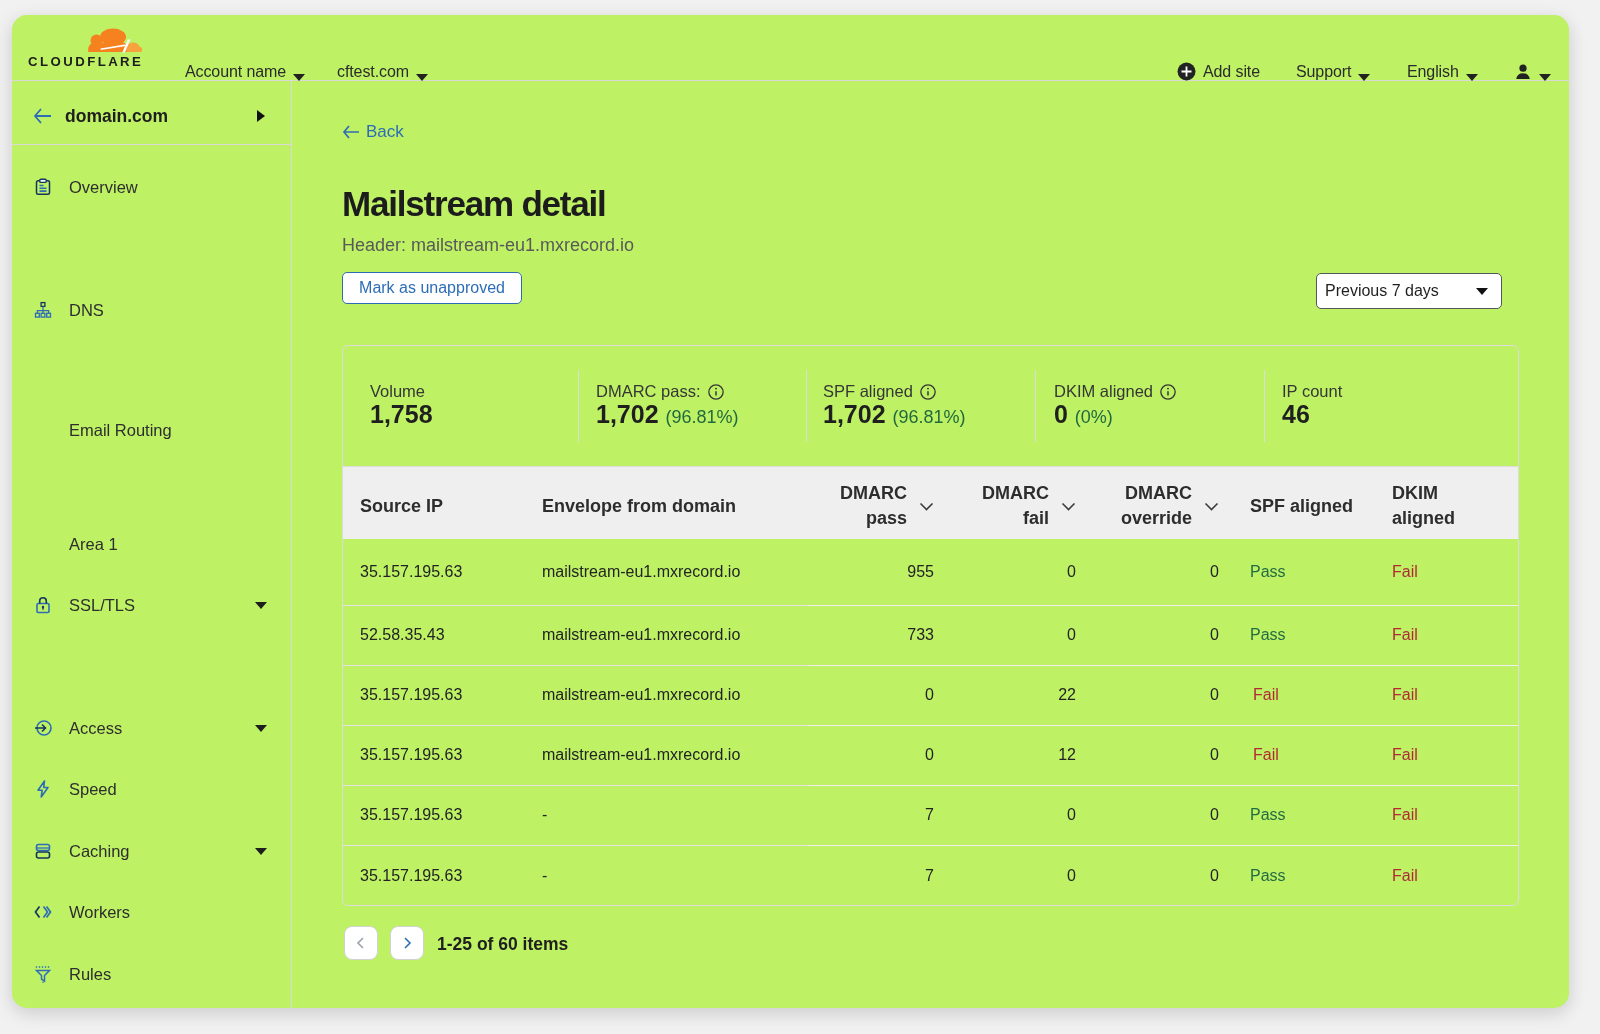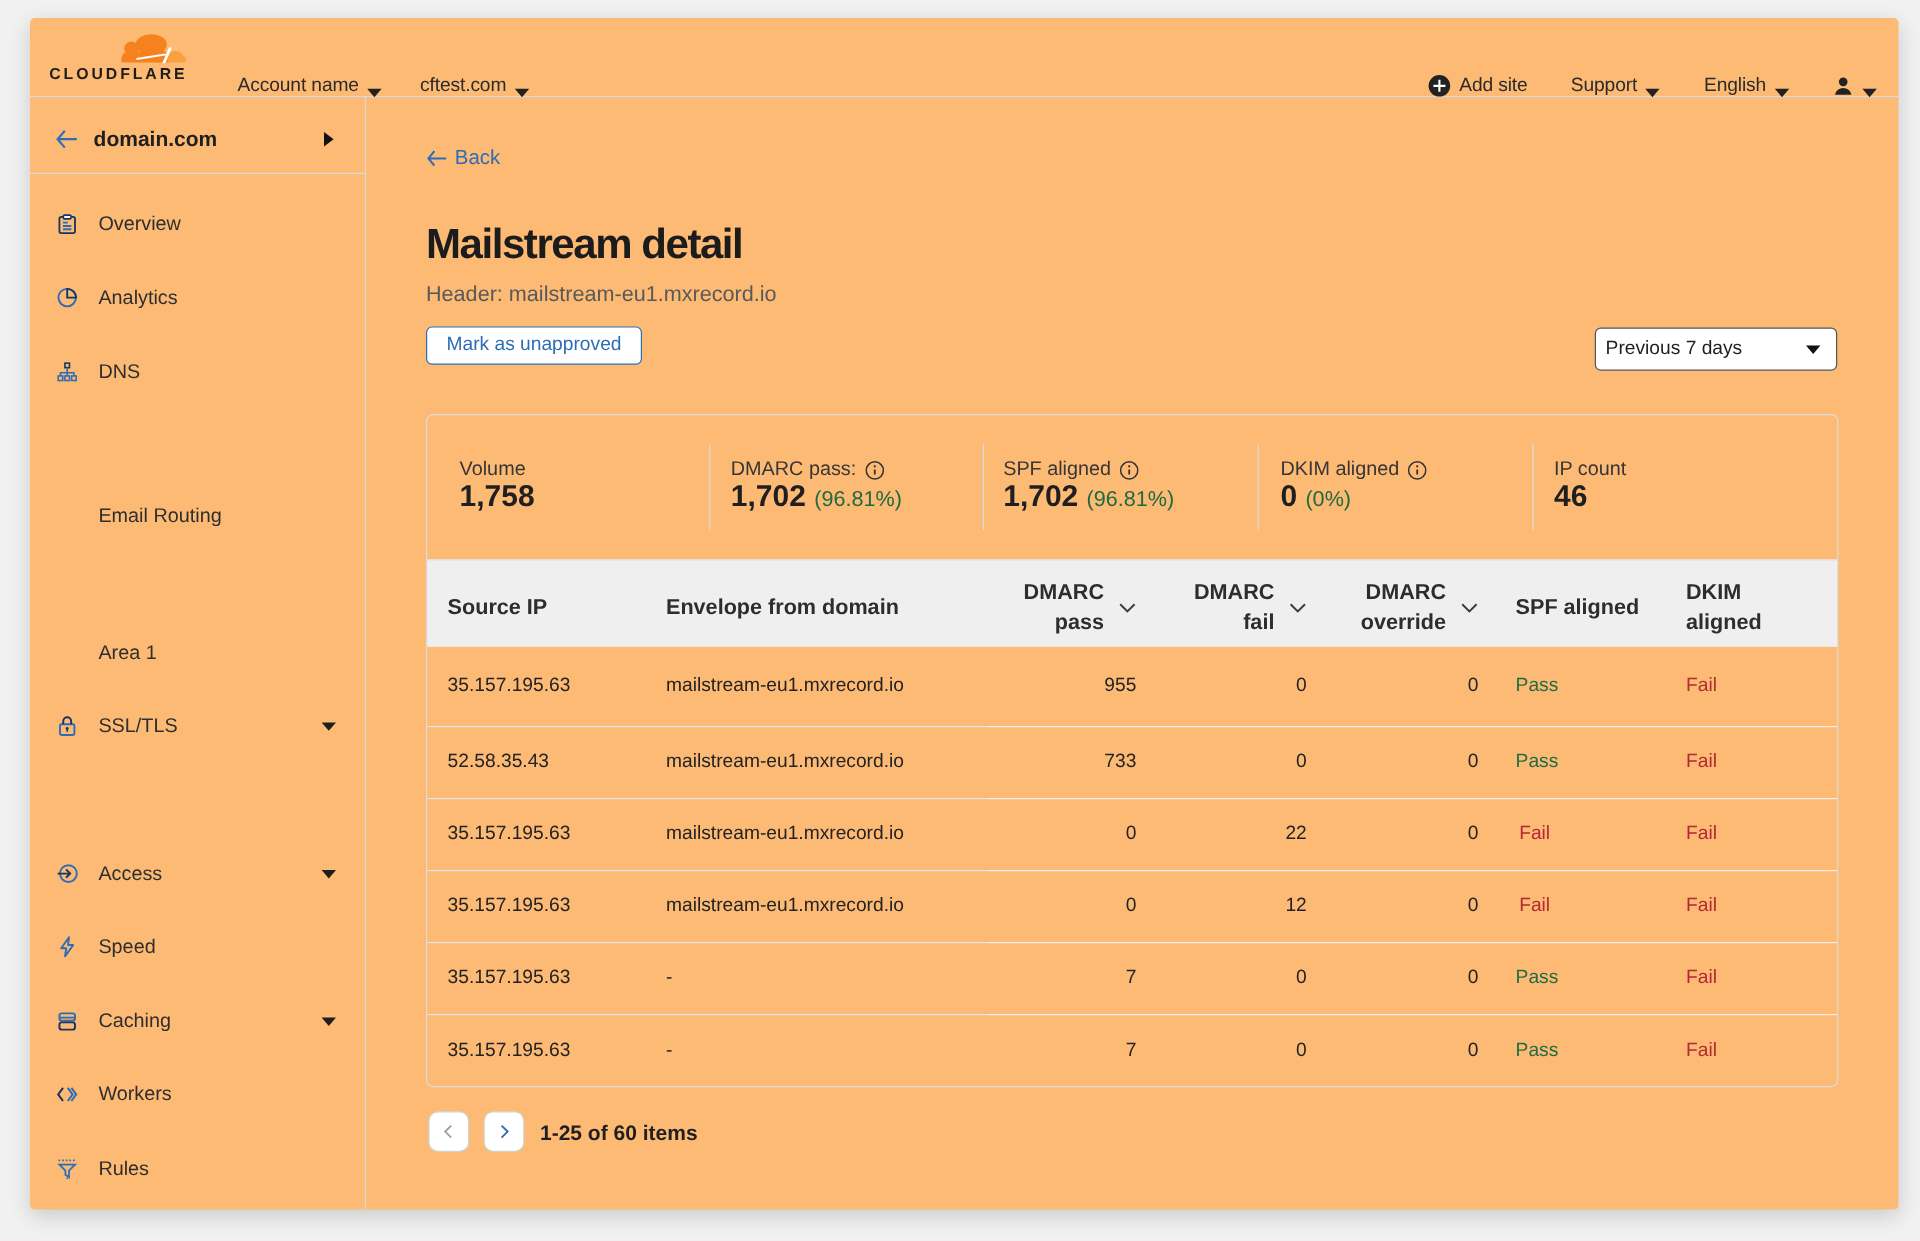--- a/index.html
+++ b/index.html
@@ -1,37 +1,37 @@
 <!DOCTYPE html>
 <html><head>
 <meta charset="utf-8">
 <style>
 * { margin:0; padding:0; box-sizing:border-box; }
 html,body { width:1600px; height:1034px; font-family:"Liberation Sans", sans-serif; background:#f1f1f2; overflow:hidden; }
-.app { position:absolute; left:25px; top:15px; width:1557px; height:993px; background:#fdba74; border-radius:4px; box-shadow:0 5px 18px rgba(0,0,0,.16); }
+.app { position:absolute; left:12px; top:15px; width:1557px; height:993px; background:#bef264; border-radius:15px; box-shadow:0 5px 18px rgba(0,0,0,.16); }
 .abs { position:absolute; }
 
 .topnav { position:absolute; left:0; top:0; width:100%; height:66px; border-bottom:1px solid #d9d9d9; }
 .navitem { position:absolute; top:5px; height:61px; display:flex; align-items:flex-end; gap:7px; font-size:16px; letter-spacing:-0.1px; color:#2b2b2b; }
 .caret { width:0; height:0; border-left:6px solid transparent; border-right:6px solid transparent; border-top:7px solid #222; display:inline-block; }
 
 .sidebar { position:absolute; left:0; top:66px; width:280px; height:927px; border-right:1px solid #d9d9d9; }
 .siterow { position:absolute; left:0; top:0; width:279px; height:64px; border-bottom:1px solid #d9d9d9; }
 .sideitem { position:absolute; left:0; width:279px; height:40px; display:flex; align-items:center; font-size:16.5px; color:#2e2e2e; }
 .sideitem .ic { position:absolute; left:22px; width:18px; height:18px; }
 .sideitem .lbl { position:absolute; left:57px; }
 .sideitem .cdown { position:absolute; left:243px; width:0; height:0; border-left:6px solid transparent; border-right:6px solid transparent; border-top:7px solid #1e1e1e; }
 .sideitem .cup { position:absolute; left:243px; width:0; height:0; border-left:6px solid transparent; border-right:6px solid transparent; border-bottom:7px solid #1e1e1e; }
 .pill { background:#ececec; border-radius:20px; left:2px !important; width:274px !important; }
 
 .back { position:absolute; left:330px; top:107px; font-size:17px; color:#2e6db6; display:flex; align-items:center; gap:7px; }
 h1 { position:absolute; left:330px; top:169px; font-size:35px; font-weight:bold; color:#1c1c1c; letter-spacing:-1.2px; }
 .sub { position:absolute; left:330px; top:220px; font-size:18px; color:#595959; }
 .btn { position:absolute; left:330px; top:257px; width:180px; height:32px; border:1px solid #2e6db6; border-radius:5px; color:#2e6db6; font-size:16px; display:flex; align-items:center; justify-content:center; background:#fff; }
-.select { position:absolute; left:1304px; top:258px; width:202px; height:36px; border:1px solid #54575c; border-radius:5px; font-size:16px; color:#1f1f1f; display:flex; align-items:center; padding-left:8px; background:#fff; }
+.select { position:absolute; left:1304px; top:258px; width:186px; height:36px; border:1px solid #54575c; border-radius:5px; font-size:16px; color:#1f1f1f; display:flex; align-items:center; padding-left:8px; background:#fff; }
 .select .caret { position:absolute; right:13px; border-top-color:#111; }
 
 .bigcard { position:absolute; left:330px; top:330px; width:1177px; height:561px; border:1px solid #dcdcdc; border-radius:6px; }
 .statlbl { position:absolute; top:36px; font-size:16.5px; color:#363636; display:flex; align-items:center; gap:7px; }
 .statval { position:absolute; top:54px; font-size:25px; font-weight:bold; color:#1f1f1f; }
 .statval .pct { font-size:18px; font-weight:normal; color:#21693f; }
 .vline { position:absolute; top:24px; height:72px; width:1px; background:#dcdcdc; }
 .thead { position:absolute; left:0; top:120px; width:1175px; height:73px; background:#efefef; border-top:1px solid #dcdcdc; }
 .th { position:absolute; font-size:18px; font-weight:bold; color:#2d2d2d; line-height:24.5px; }
 .sorth { padding-right:27px; }
@@ -88,27 +88,20 @@
       <div class="abs" style="left:53px;top:25px;font-size:17.5px;font-weight:bold;color:#1f1f1f">domain.com</div>
       <div class="abs" style="left:245px;top:29px;width:0;height:0;border-top:6px solid transparent;border-bottom:6px solid transparent;border-left:8px solid #111"></div>
     </div>
     <div class="sideitem" style="top:86px">
       <svg class="ic" viewBox="0 0 18 18">
           <rect x="2.5" y="2.8" width="13" height="13.5" rx="1.5" fill="none" stroke="#16355f" stroke-width="1.5"></rect>
           <rect x="5.8" y="1.2" width="6.4" height="3.2" rx="1" fill="#fff" stroke="#16355f" stroke-width="1.4"></rect>
           <path d="M5.5 7.5h4M5.5 10.3h7M5.5 13.1h7" stroke="#2e6db6" stroke-width="1.6"></path>
         </svg>
       <span class="lbl">Overview</span>
-    </div>
-    <div class="sideitem" style="top:147px">
-      <svg class="ic" viewBox="0 0 18 18">
-          <circle cx="9" cy="9" r="7.3" fill="none" stroke="#2e6db6" stroke-width="1.6"></circle>
-          <path d="M9 9 V1.7 A7.3 7.3 0 0 1 16.3 9 z" fill="none" stroke="#16355f" stroke-width="1.6"></path>
-        </svg>
-      <span class="lbl">Analytics</span>
     </div>
     <div class="sideitem" style="top:209px">
       <svg class="ic" viewBox="0 0 18 18">
           <rect x="7.1" y="1.6" width="3.8" height="3.8" fill="none" stroke="#16355f" stroke-width="1.3"></rect>
           <rect x="1.5" y="12.3" width="3.8" height="3.8" fill="none" stroke="#2e6db6" stroke-width="1.3"></rect>
           <rect x="7.1" y="12.3" width="3.8" height="3.8" fill="none" stroke="#2e6db6" stroke-width="1.3"></rect>
           <rect x="12.7" y="12.3" width="3.8" height="3.8" fill="none" stroke="#2e6db6" stroke-width="1.3"></rect>
           <path d="M9 5.4v4M3.4 12.3V9.6h11.2v2.7M9 9.4v2.9" fill="none" stroke="#2e6db6" stroke-width="1.3"></path>
         </svg>
       <span class="lbl">DNS</span>

